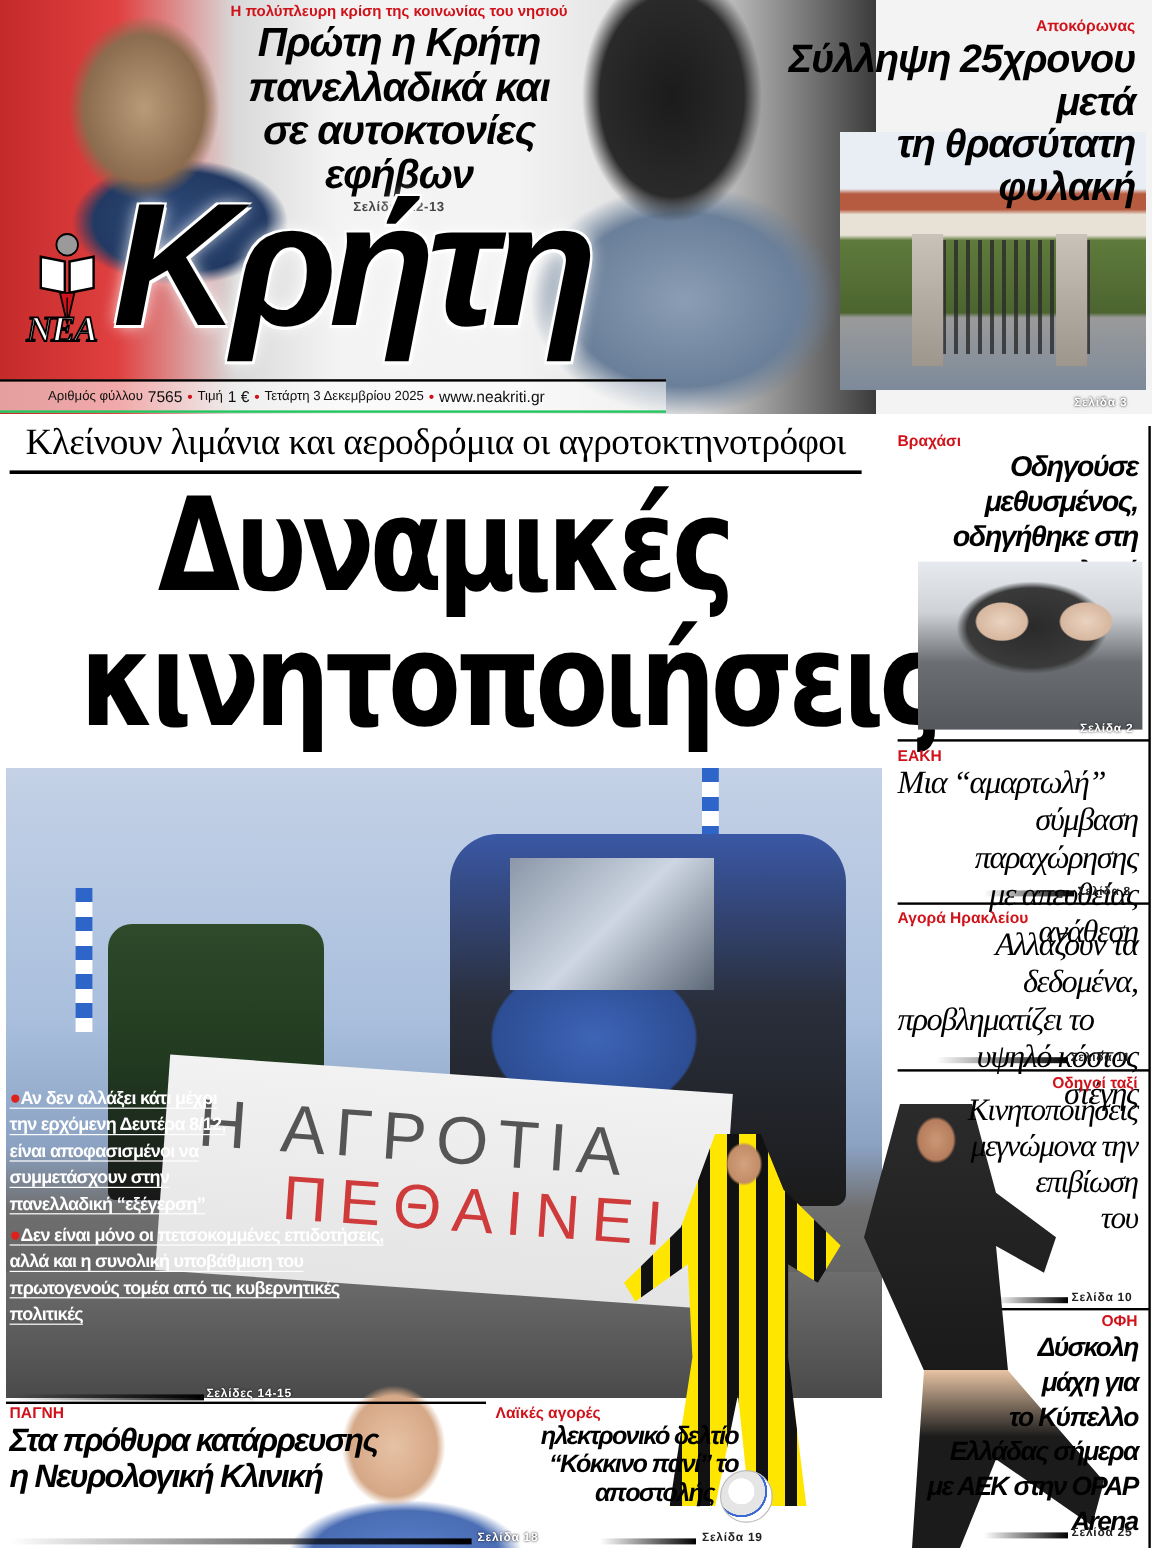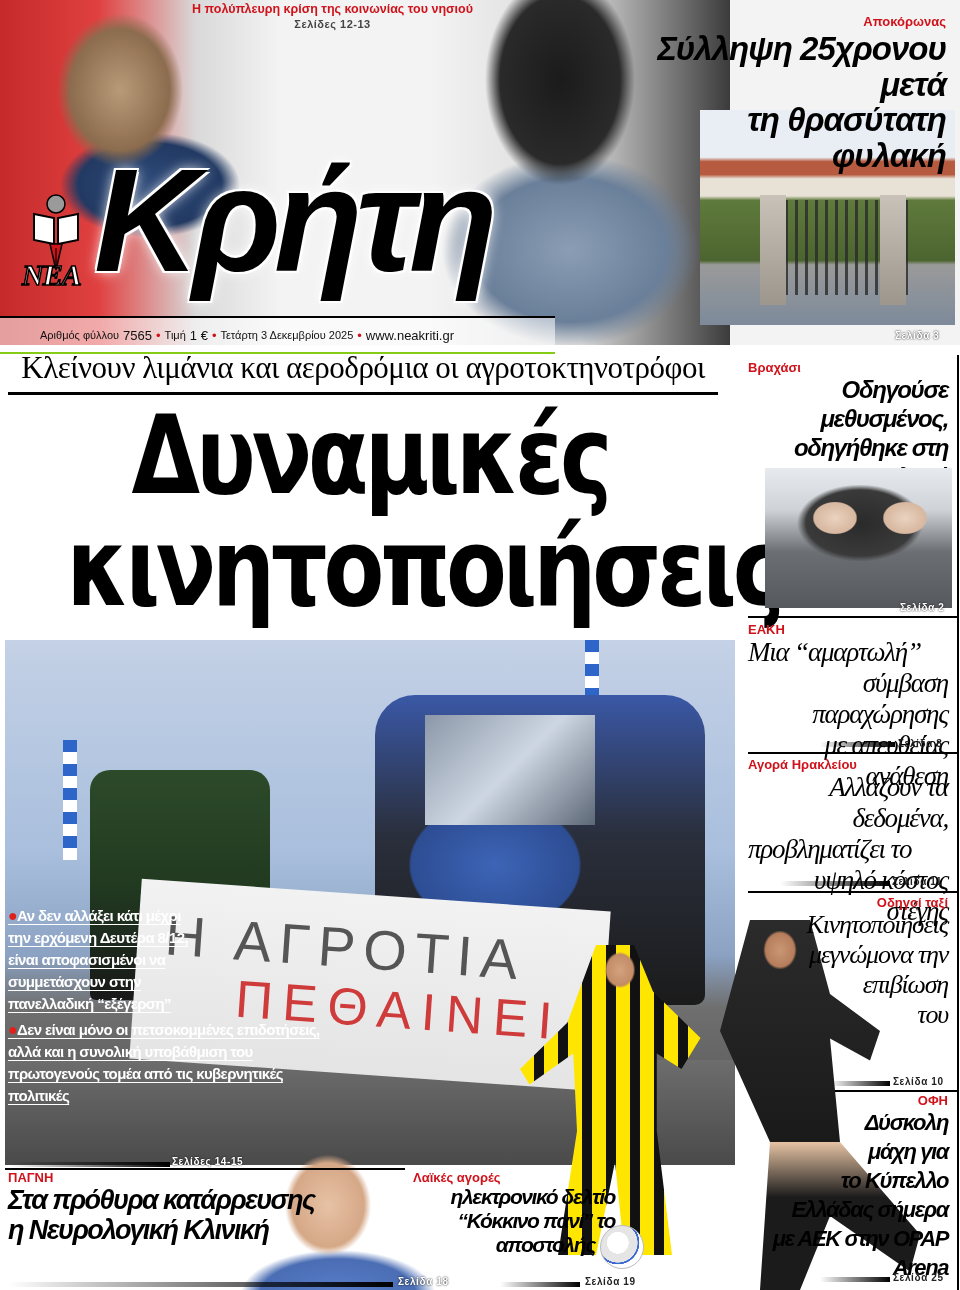--- a/index.html
+++ b/index.html
@@ -44,21 +44,21 @@
 
   
   #masthead { left: 14px; top: 162px; width: 580px; height: 145px; }
   .mast-logo-mark { left: 16px; top: 30px; width: 52px; height: 80px; }
   .mast-nea { left: 8px; top: 96px; font-family: "Liberation Serif", serif; font-style: italic; font-weight: bold;
     font-size: 30px; color: #fff; -webkit-text-stroke: 1.5px #000; letter-spacing: -1px; }
   .mast-title { left: 80px; top: -14px; font-family: "Liberation Sans", sans-serif; font-weight: 900;
     font-style: italic; font-size: 146px; letter-spacing: -7px; color: #000;
     text-shadow: 2px 2px 0 #fff, -2px -2px 0 #fff, 2px -2px 0 #fff, -2px 2px 0 #fff, 0 0 14px #fff; line-height: 1; }
 
-  #info-strip { left: 0; top: 316px; width: 555px; height: 38px; border-top: 2px solid #000; border-bottom: 2px solid #84cc16;
+  #info-strip { left: 0; top: 316px; width: 555px; height: 28px; border-top: 2px solid #000; border-bottom: 2px solid #22c55e;
     display: flex; align-items: center; padding-left: 40px; font-size: 11px; color: #111; white-space: nowrap; gap: 4px;
     background: rgba(255,255,255,.55); }
   #info-strip .dot { color: #d0121b; font-size: 13px; }
   #info-strip .big { font-size: 13px; }
   .page-ref { font-size: 10px; font-weight: bold; letter-spacing: .6px; color: #222; white-space: nowrap; }
   .page-ref.light { color: #fff; text-shadow: 0 0 2px #000; }
 
   
   #main-kicker { left: 8px; top: 350px; width: 710px; text-align: center; font-family: "Liberation Serif", serif;
     font-size: 31px; white-space: nowrap; letter-spacing: -0.5px; }
@@ -146,20 +146,26 @@
   <div class="abs photo-girl"></div>
   <div class="abs photo-boy"></div>
   <div class="abs photo-school"></div>
   <div class="abs school-gate"></div>
   <div class="abs school-pillar" style="left:760px"></div>
   <div class="abs school-pillar" style="left:880px"></div>
 </div>
 
 <div id="left-teaser" class="abs">
   <div class="kicker-red">Η πολύπλευρη κρίση της κοινωνίας του νησιού</div>
+  <div class="headline-italic">
+    <div>Πρώτη η Κρήτη</div>
+    <div>πανελλαδικά και</div>
+    <div>σε αυτοκτονίες</div>
+    <div>εφήβων</div>
+  </div>
   <div class="pages">Σελίδες 12-13</div>
 </div>
 
 <div id="right-teaser" class="abs">
   <div class="kicker-red">Αποκόρωνας</div>
   <div class="headline-italic">
     <div>Σύλληψη 25χρονου μετά</div>
     <div>τη θρασύτατη φυλακή</div>
   </div>
 </div>

